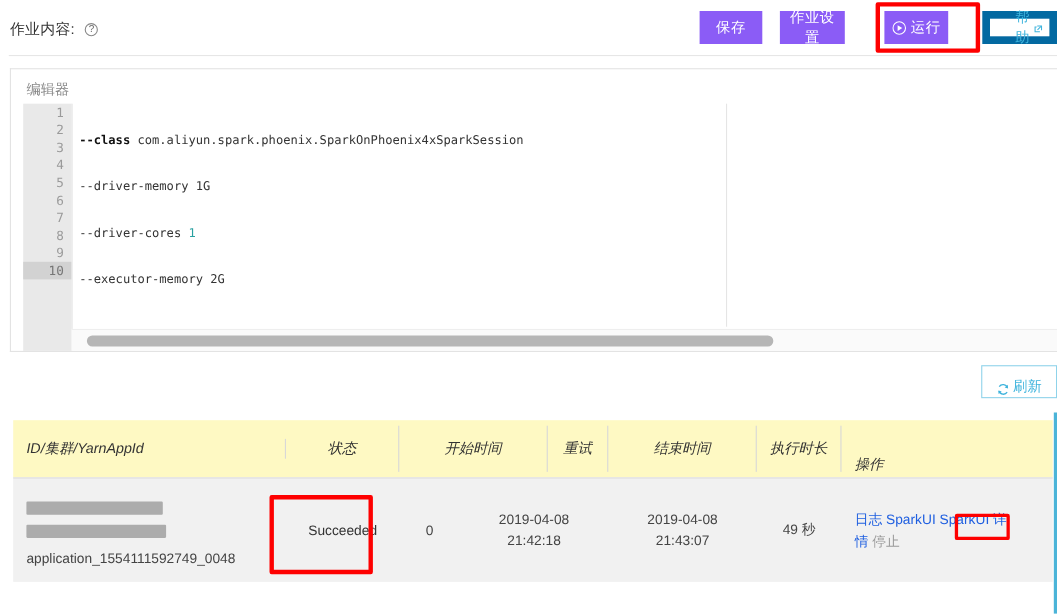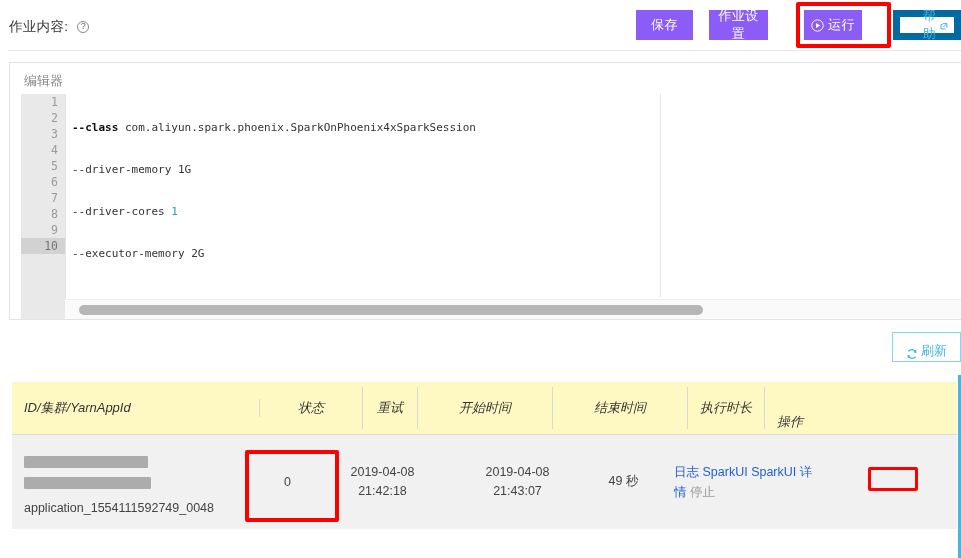--- a/index.html
+++ b/index.html
@@ -259,36 +259,42 @@
       <polygon points="13.6,2.4 13.9,6.8 9.8,5.6" fill="#3fb4dd"></polygon>
       <polygon points="2.4,13.6 2.1,9.2 6.2,10.4" fill="#3fb4dd"></polygon>
     </svg>
     <span>刷新</span>
   </button>
 
   <div class="tbl">
     <div class="tbl-head">
       <div class="cell w-id">ID/集群/YarnAppId</div>
       <div class="cell w-state center">状态</div>
+      <div class="cell w-start center">开始时间</div>
       <div class="cell w-retry center">重试</div>
-      <div class="cell w-start center">开始时间</div>
       <div class="cell w-end center">结束时间</div>
       <div class="cell w-dur center">执行时长</div>
       <div class="cell w-op">操作</div>
     </div>
 
     <div class="tbl-row">
       <div class="cell w-id">
         <span class="idcell">
           <span class="redact" style="width:124px"></span>
           <span class="redact" style="width:127px"></span>
           <span class="idtext">application_1554111592749_0048</span>
         </span>
       </div>
 
+      <div class="cell w-state center">
+        <span class="statecell">
+          <span class="dot"></span>
+          <span class="statetext">Succeeded</span>
+        </span>
+      </div>
 
       <div class="cell w-retry center">0</div>
 
       <div class="cell w-start center">
         <span class="timecell">
           <span>2019-04-08</span><br>
           <span>21:42:18</span>
         </span>
       </div>
 

